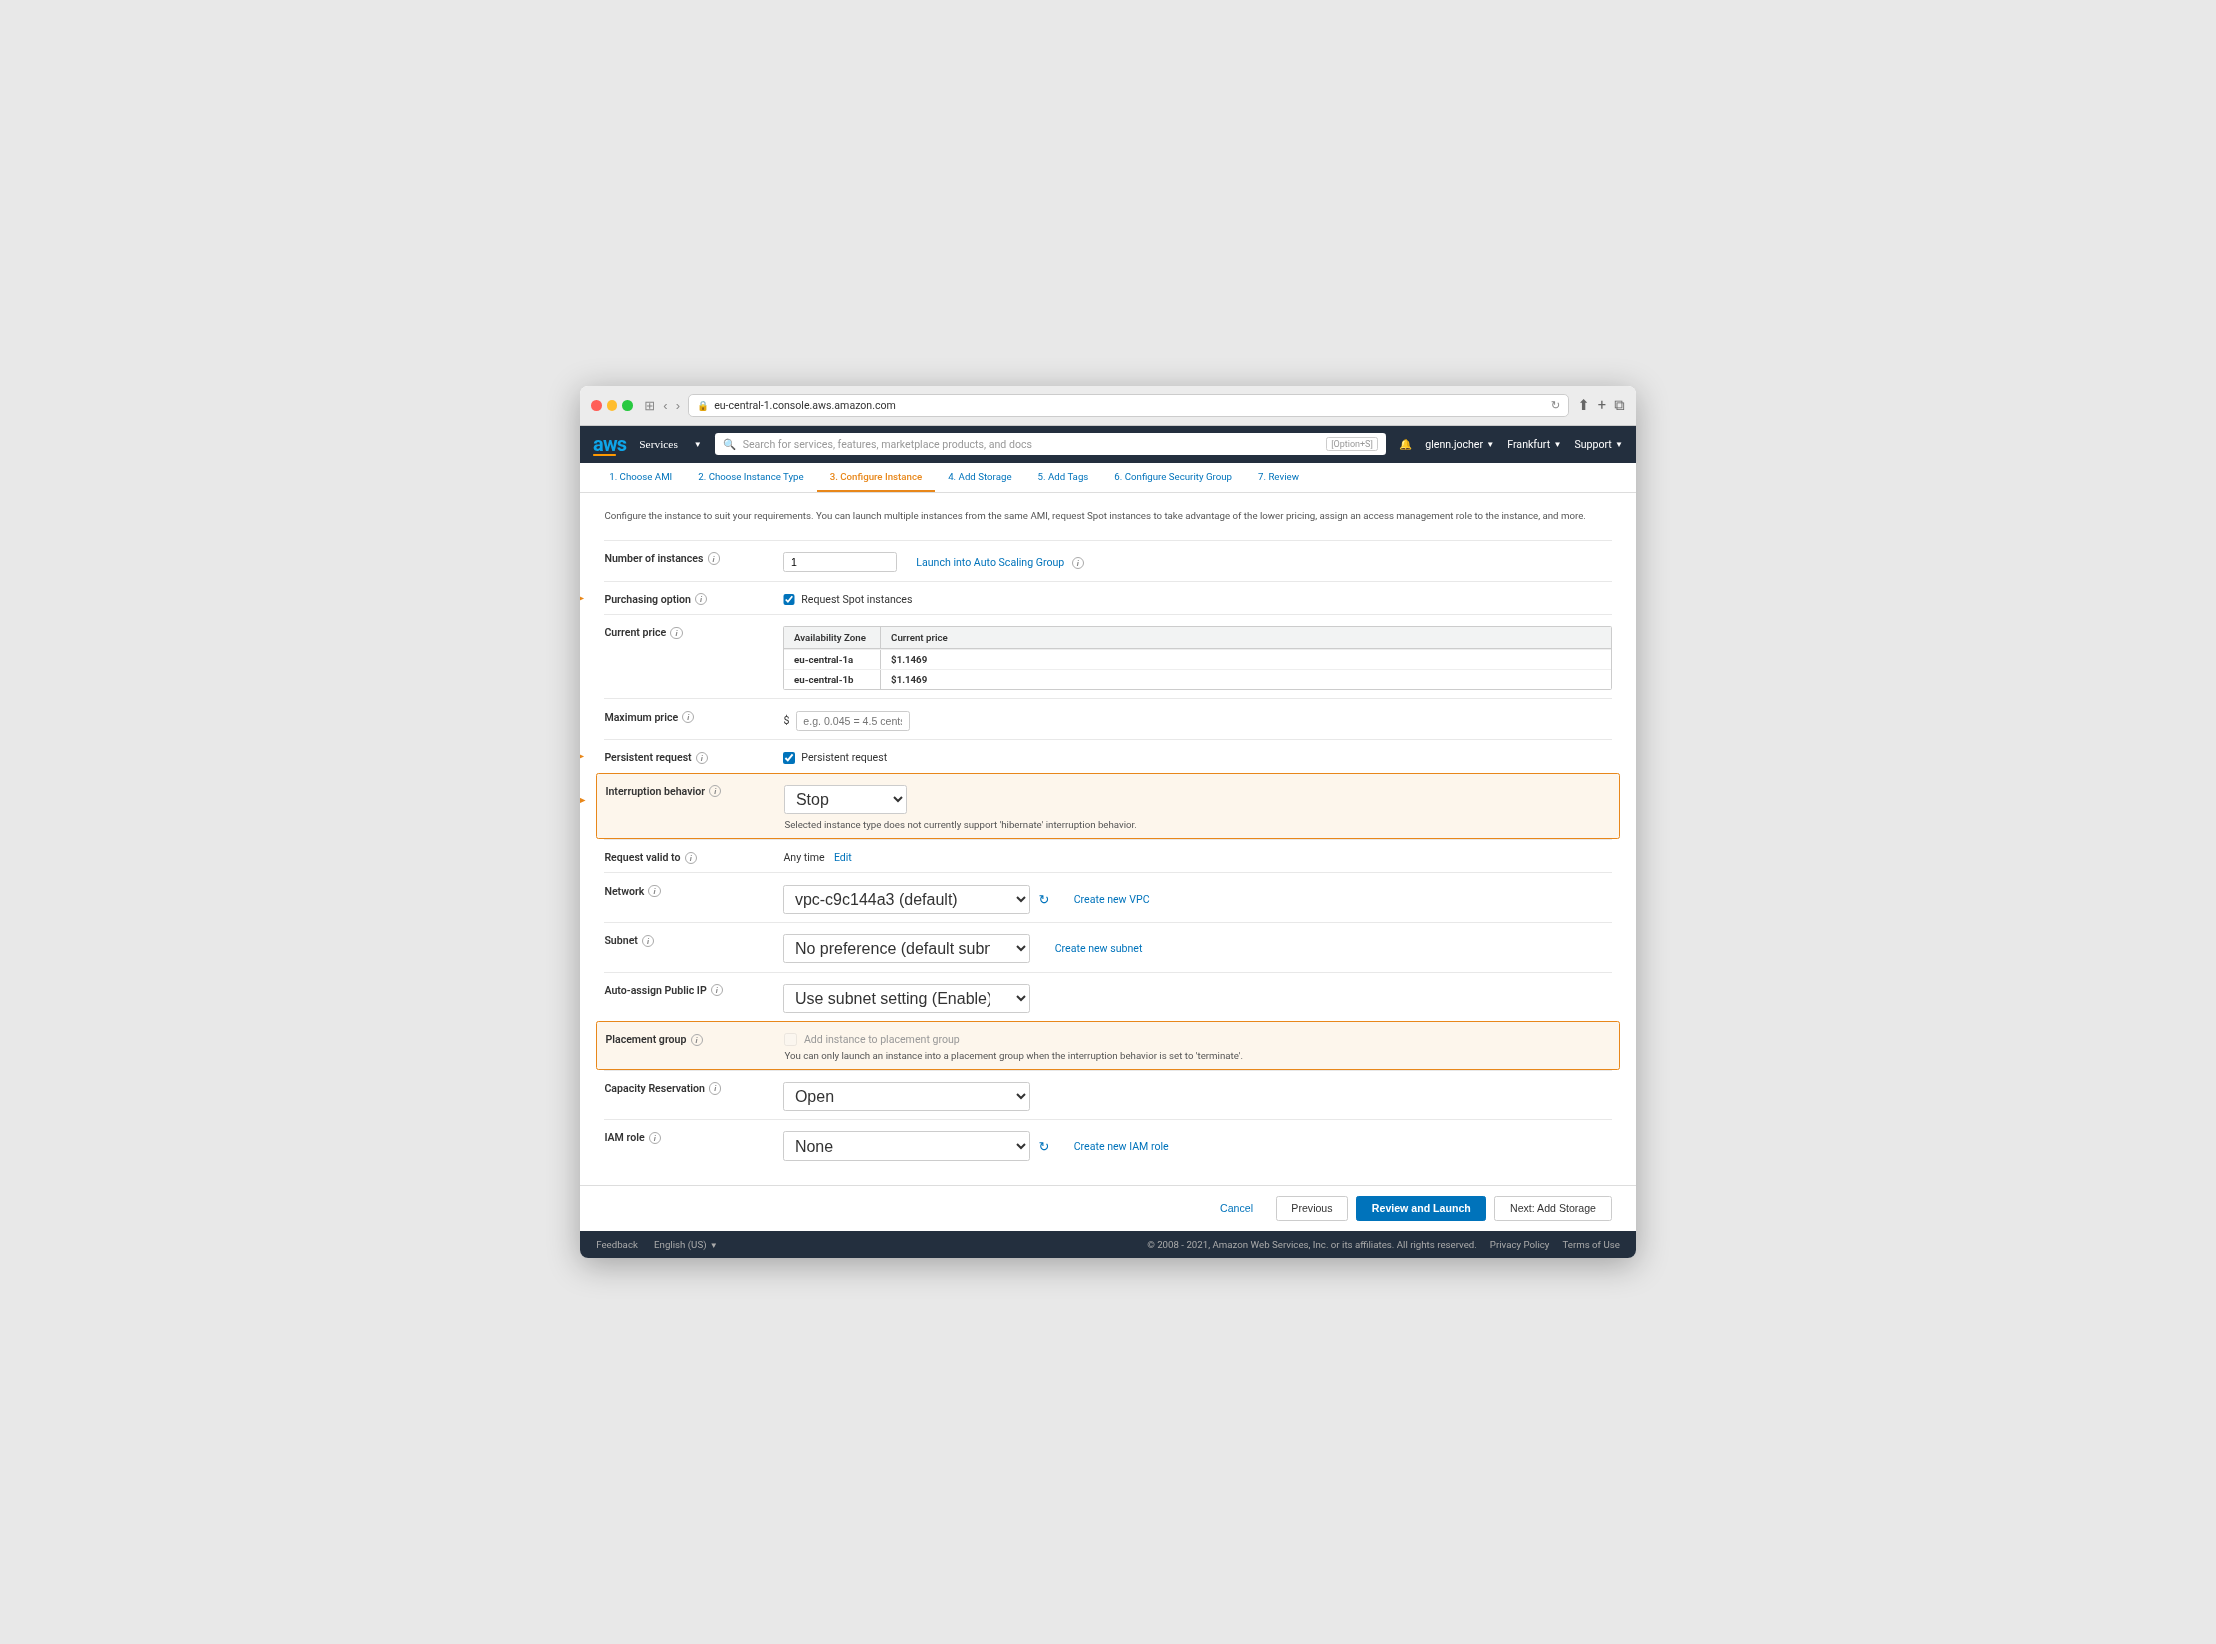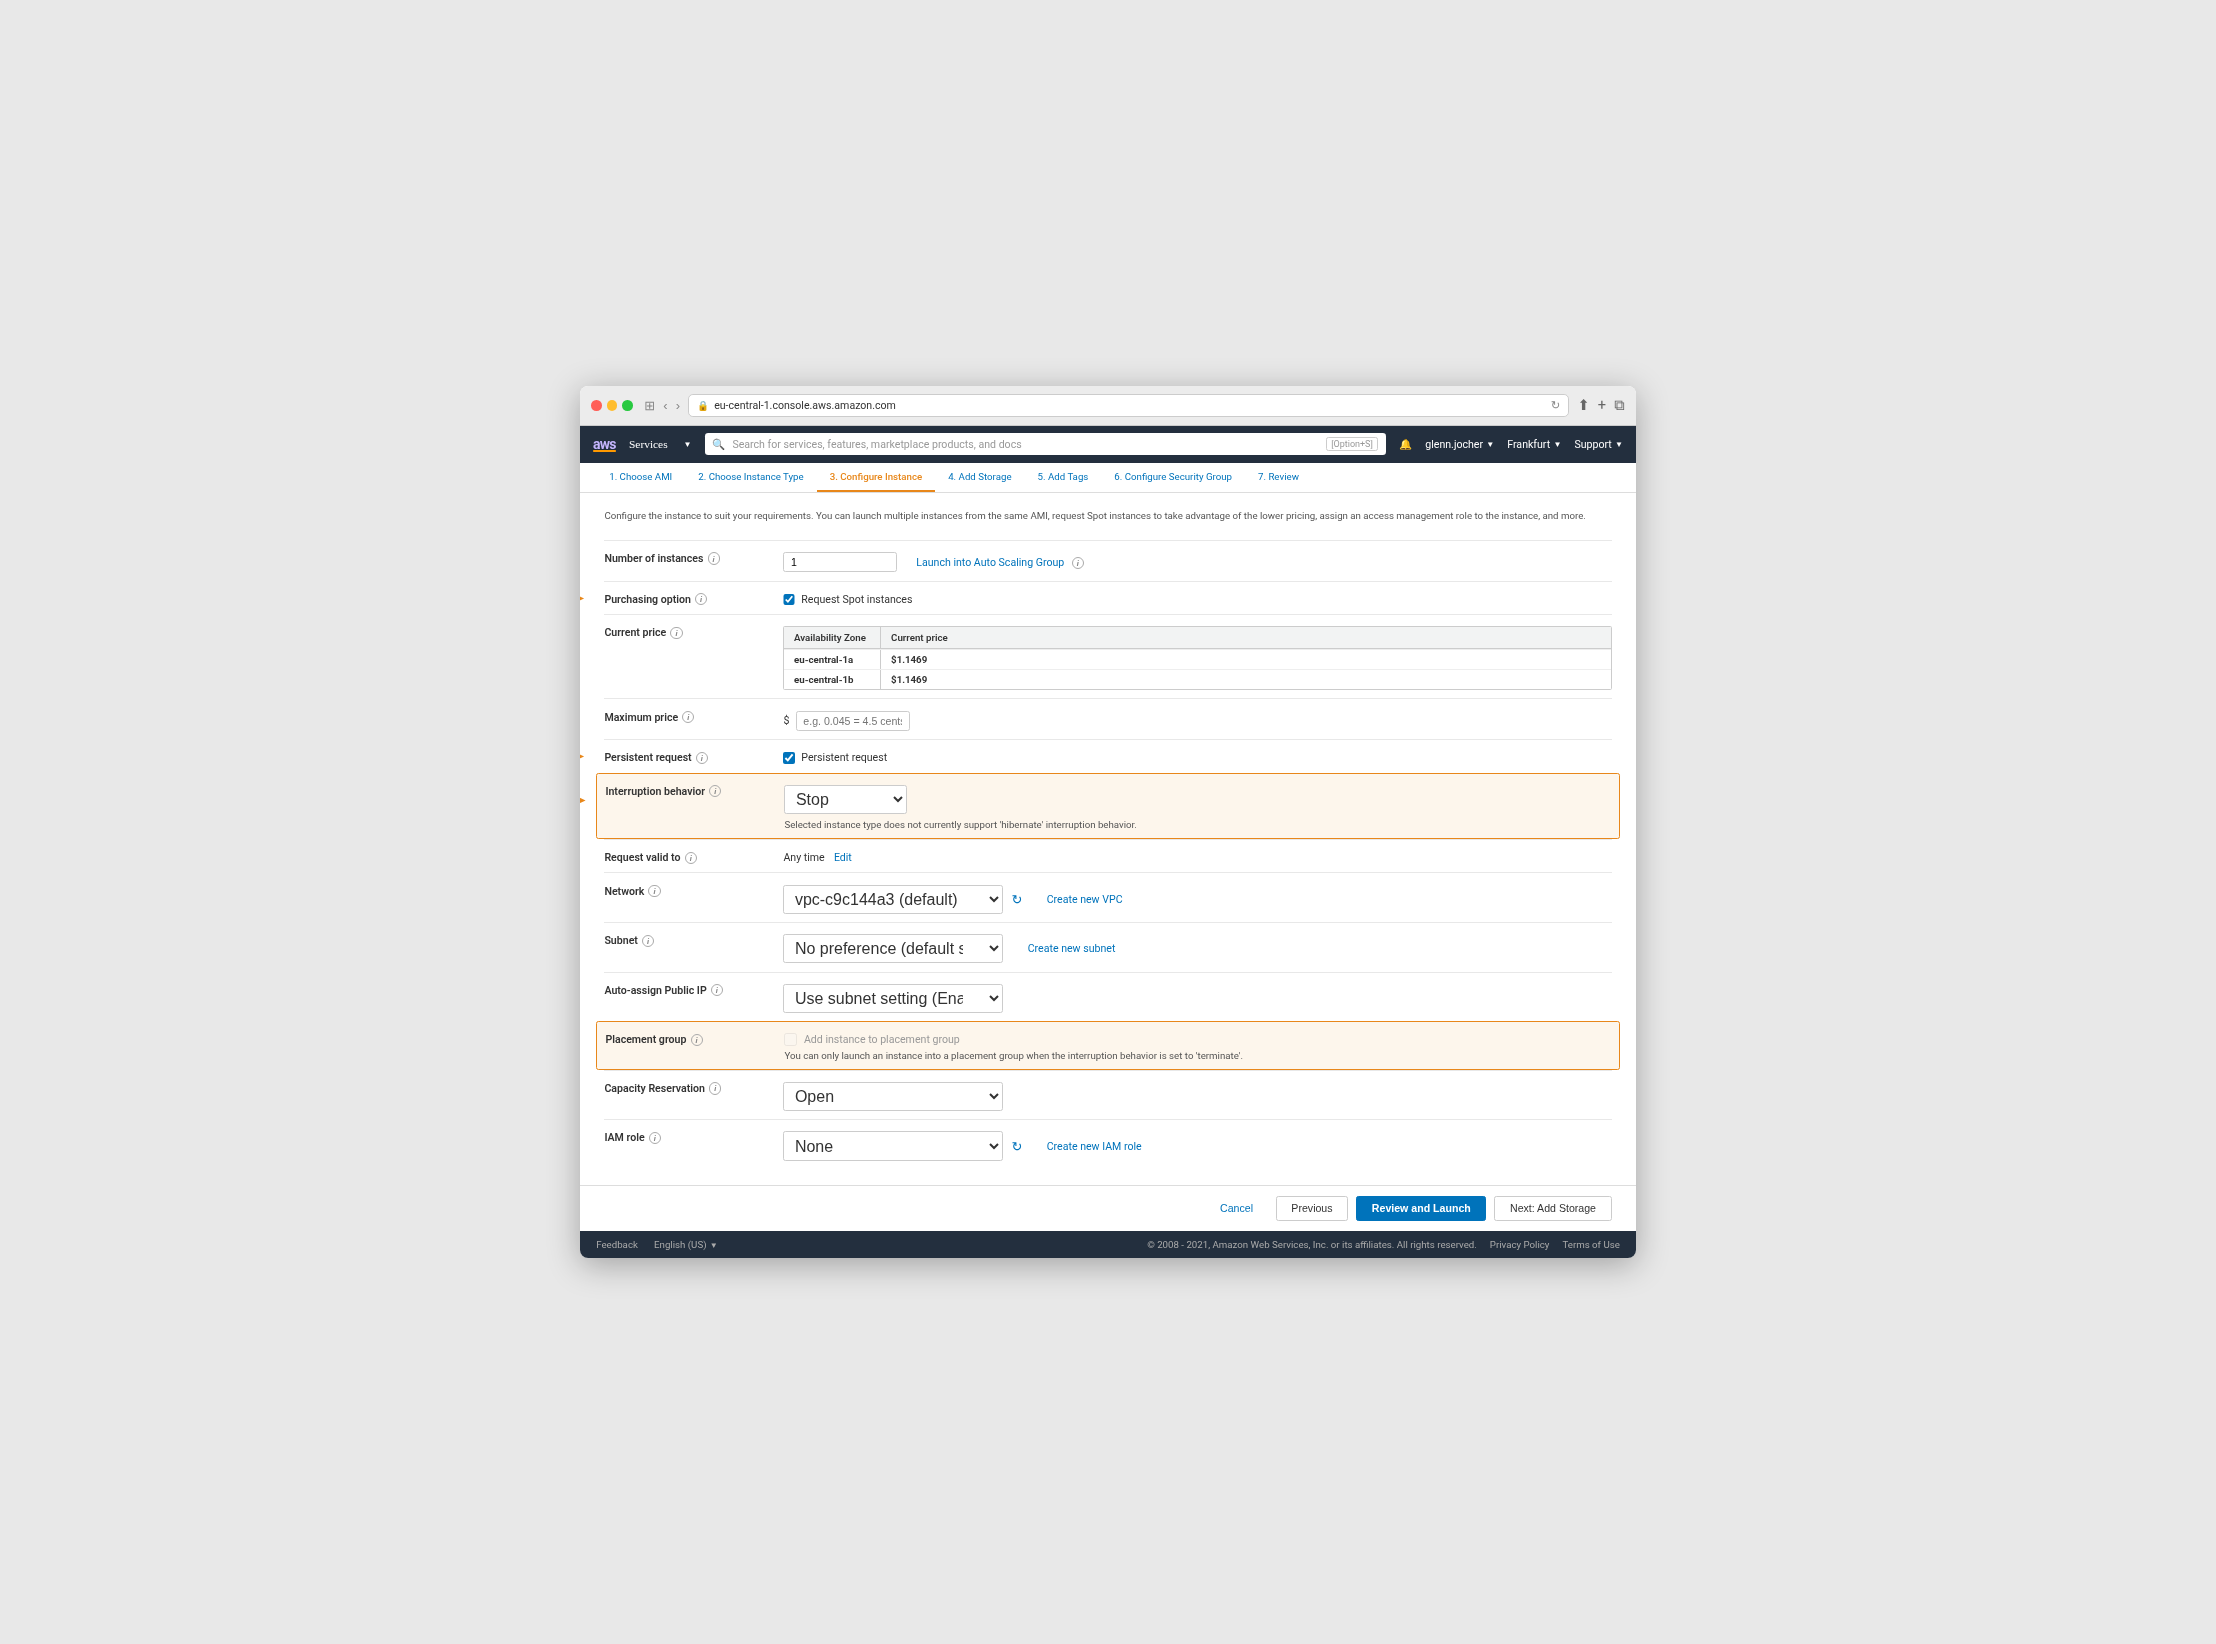--- a/index.html
+++ b/index.html
@@ -78,23 +78,23 @@
       padding: 0 13px;
       height: 37px;
       gap: 13px;
     }
     .aws-logo {
       display: flex;
       align-items: center;
       gap: 3.2px;
     }
     .aws-logo-text {
-      color: #c4b5fd;
+      color: #0ea5e9;
       font-weight: bold;
-      font-size: 14px;
+      font-size: 20px;
       letter-spacing: -0.8px;
     }
     .aws-logo-underline {
       width: 23px;
       height: 2.4px;
       background: #ff9900;
       margin-top: -2.4px;
       border-radius: 0.8px;
     }
     .aws-services-btn {
@@ -284,21 +284,21 @@
     .aws-select {
       border: 0.8px solid #ccc;
       border-radius: 2.4px;
       padding: 4.1px 23px 4.1px 6.5px;
       font-size: 16px;
       color: #333;
       background: #fff;
       appearance: auto;
       cursor: pointer;
     }
-    .aws-select-wide { width: 220px; }
+    .aws-select-wide { width: 247px; }
     .placement-disabled {
       color: #999;
       display: flex;
       align-items: center;
       gap: 6.5px;
       font-size: 10.6px;
     }
     .placement-disabled input[type="checkbox"] {
       opacity: 0.5;
     }

